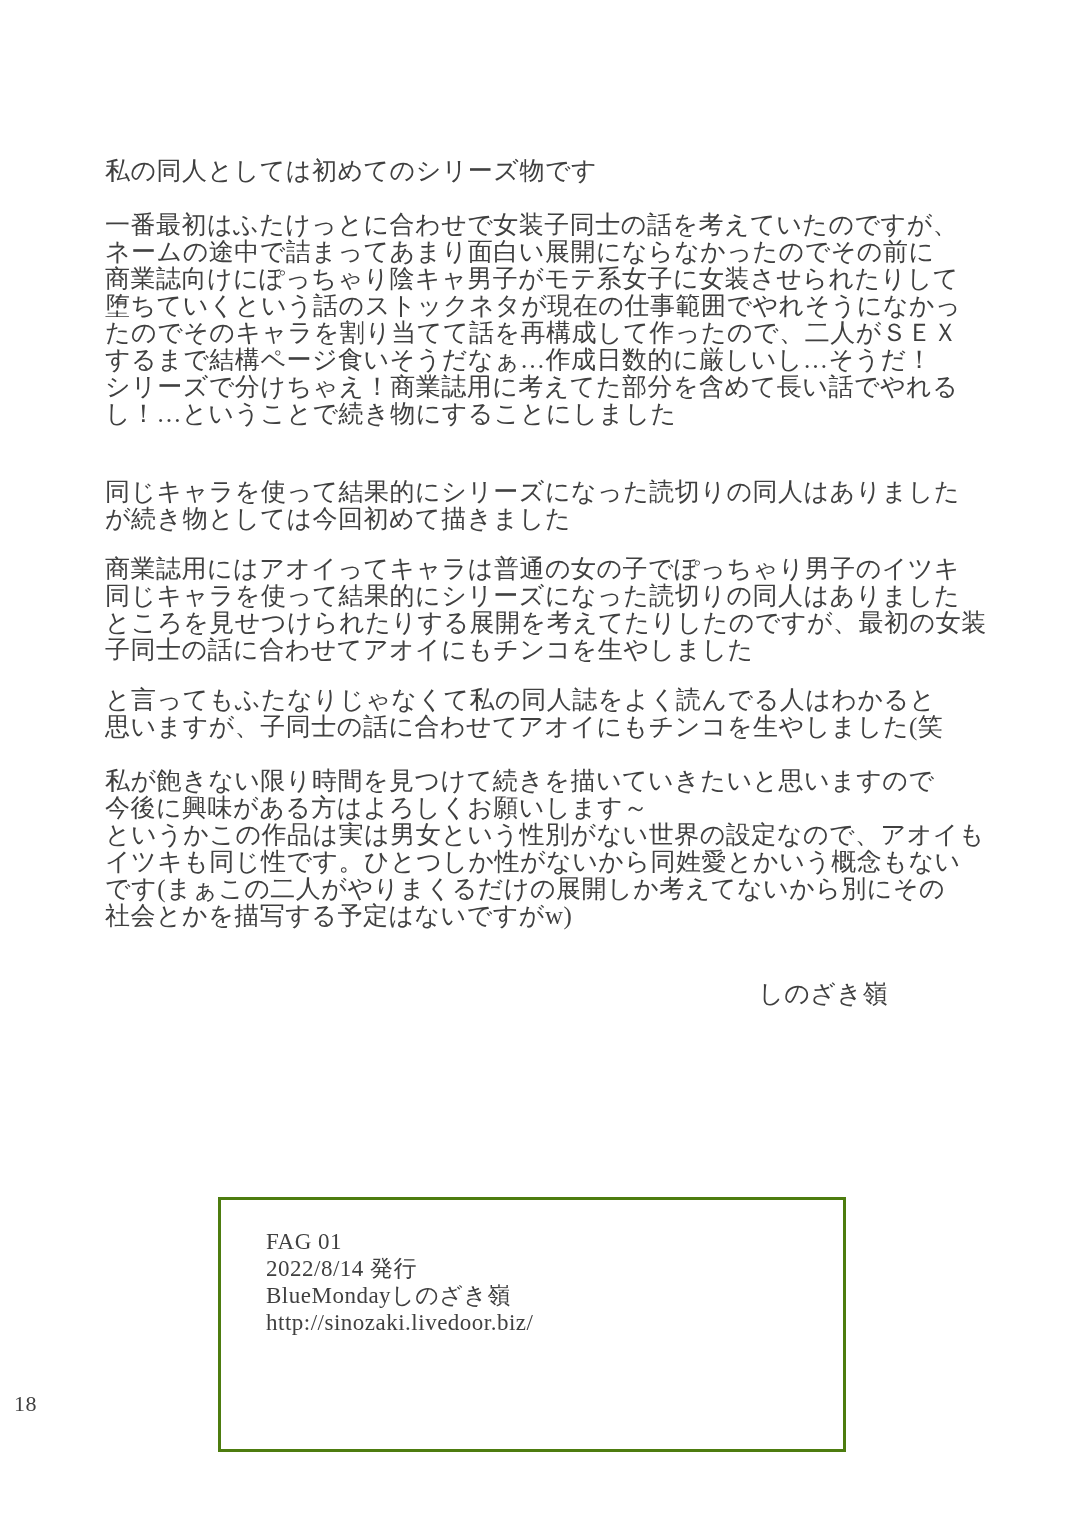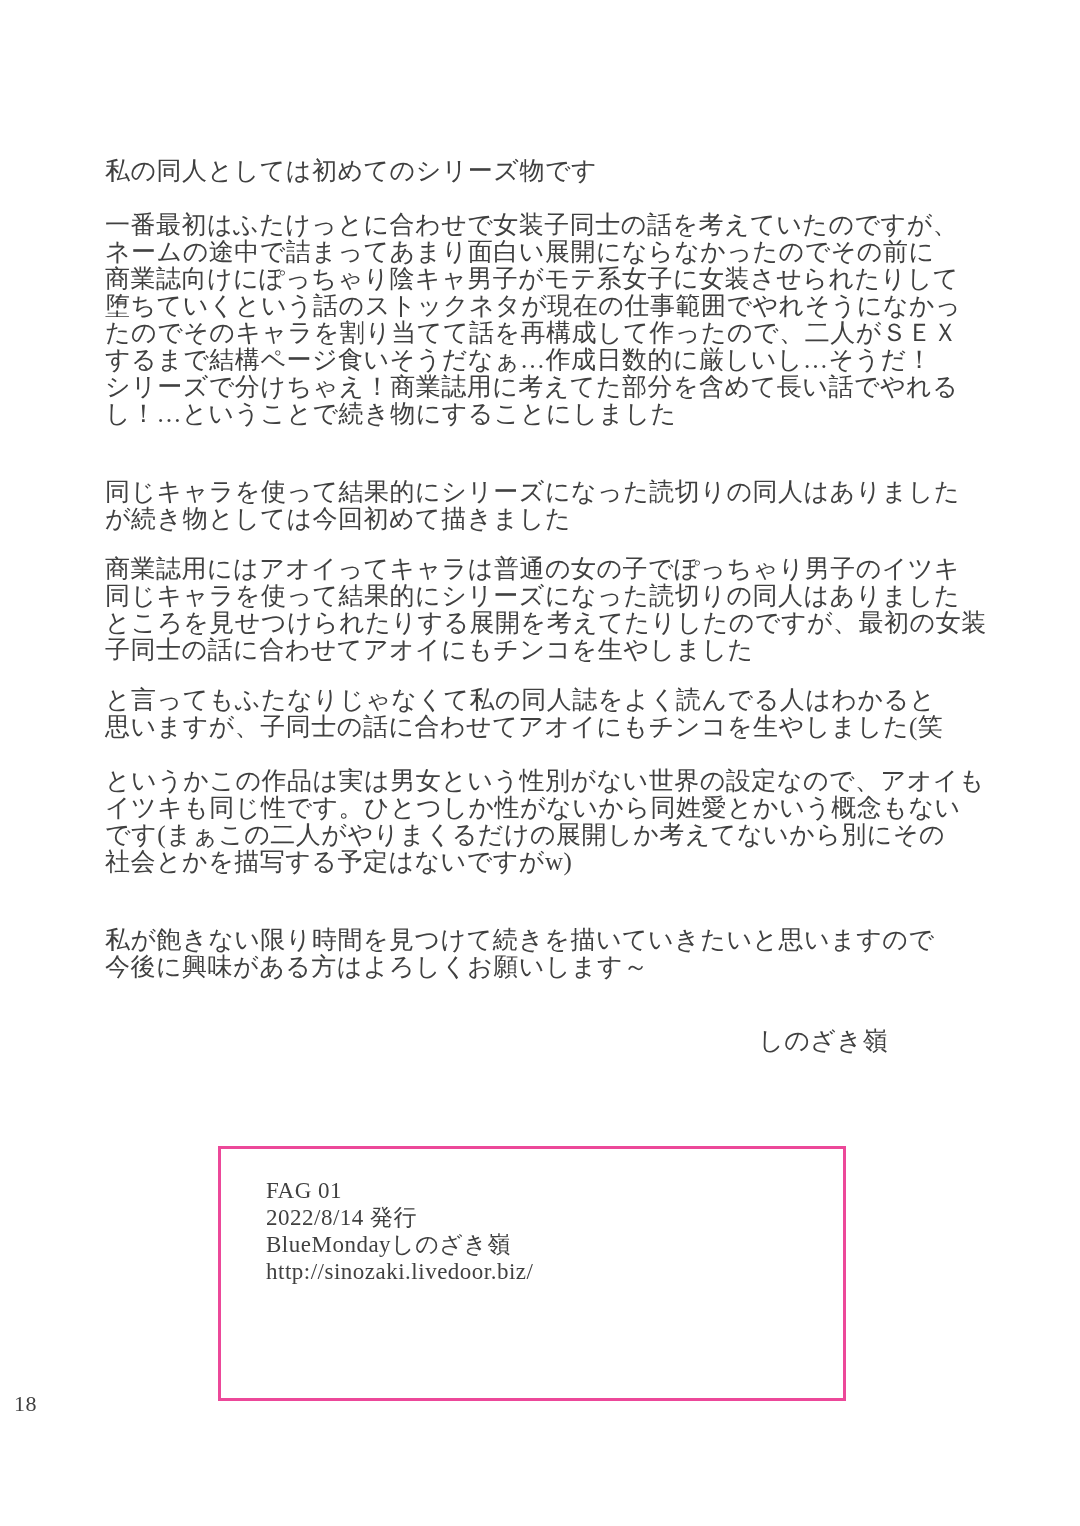--- a/index.html
+++ b/index.html
@@ -34,24 +34,24 @@
   .gap-after-1s { margin-bottom: 23px; }
   .gap-after-2 { margin-bottom: 51px; }
   .signature {
     margin-top: 47px;
     text-align: right;
     padding-right: 112px;
   }
   .colophon {
     position: absolute;
     left: 218px;
-    top: 1122px;
+    top: 1173px;
     width: 628px;
     height: 255px;
-    border: 3px solid #ec4899;
+    border: 3px solid #4d7c0f;
     box-sizing: border-box;
     padding: 28px 18px 0 45px;
     font-size: 23px;
     line-height: 27px;
     letter-spacing: 0.5px;
     background: #ffffff;
   }
   .c-title { margin-bottom: 25px; }
   .c-line { margin: 0; }
   .c-row { display: flex; }
@@ -83,26 +83,26 @@
 シリーズで分けちゃえ！商業誌用に考えてた部分を含めて長い話でやれる
 し！…ということで続き物にすることにしました</p>
     <p class="para gap-after-1s">同じキャラを使って結果的にシリーズになった読切りの同人はありました
 が続き物としては今回初めて描きました</p>
     <p class="para gap-after-1s">商業誌用にはアオイってキャラは普通の女の子でぽっちゃり男子のイツキ
 同じキャラを使って結果的にシリーズになった読切りの同人はありました
 ところを見せつけられたりする展開を考えてたりしたのですが、最初の女装
 子同士の話に合わせてアオイにもチンコを生やしました</p>
     <p class="para gap-after-1">と言ってもふたなりじゃなくて私の同人誌をよく読んでる人はわかると
 思いますが、子同士の話に合わせてアオイにもチンコを生やしました(笑</p>
+    <p class="para">私が飽きない限り時間を見つけて続きを描いていきたいと思いますので
+今後に興味がある方はよろしくお願いします～</p>
     <p class="para gap-after-2">というかこの作品は実は男女という性別がない世界の設定なので、アオイも
 イツキも同じ性です。ひとつしか性がないから同姓愛とかいう概念もない
 です(まぁこの二人がやりまくるだけの展開しか考えてないから別にその
 社会とかを描写する予定はないですがw)</p>
-    <p class="para">私が飽きない限り時間を見つけて続きを描いていきたいと思いますので
-今後に興味がある方はよろしくお願いします～</p>
     <div class="signature">しのざき嶺</div>
   </div>
 
   <div class="colophon">
     <div class="c-title c-line">FAG 01</div>
     <div class="c-line">2022/8/14 発行</div>
     <div class="c-row">
       <span class="c-line">BlueMonday</span>
       <span class="c-line">しのざき嶺</span>
     </div>

